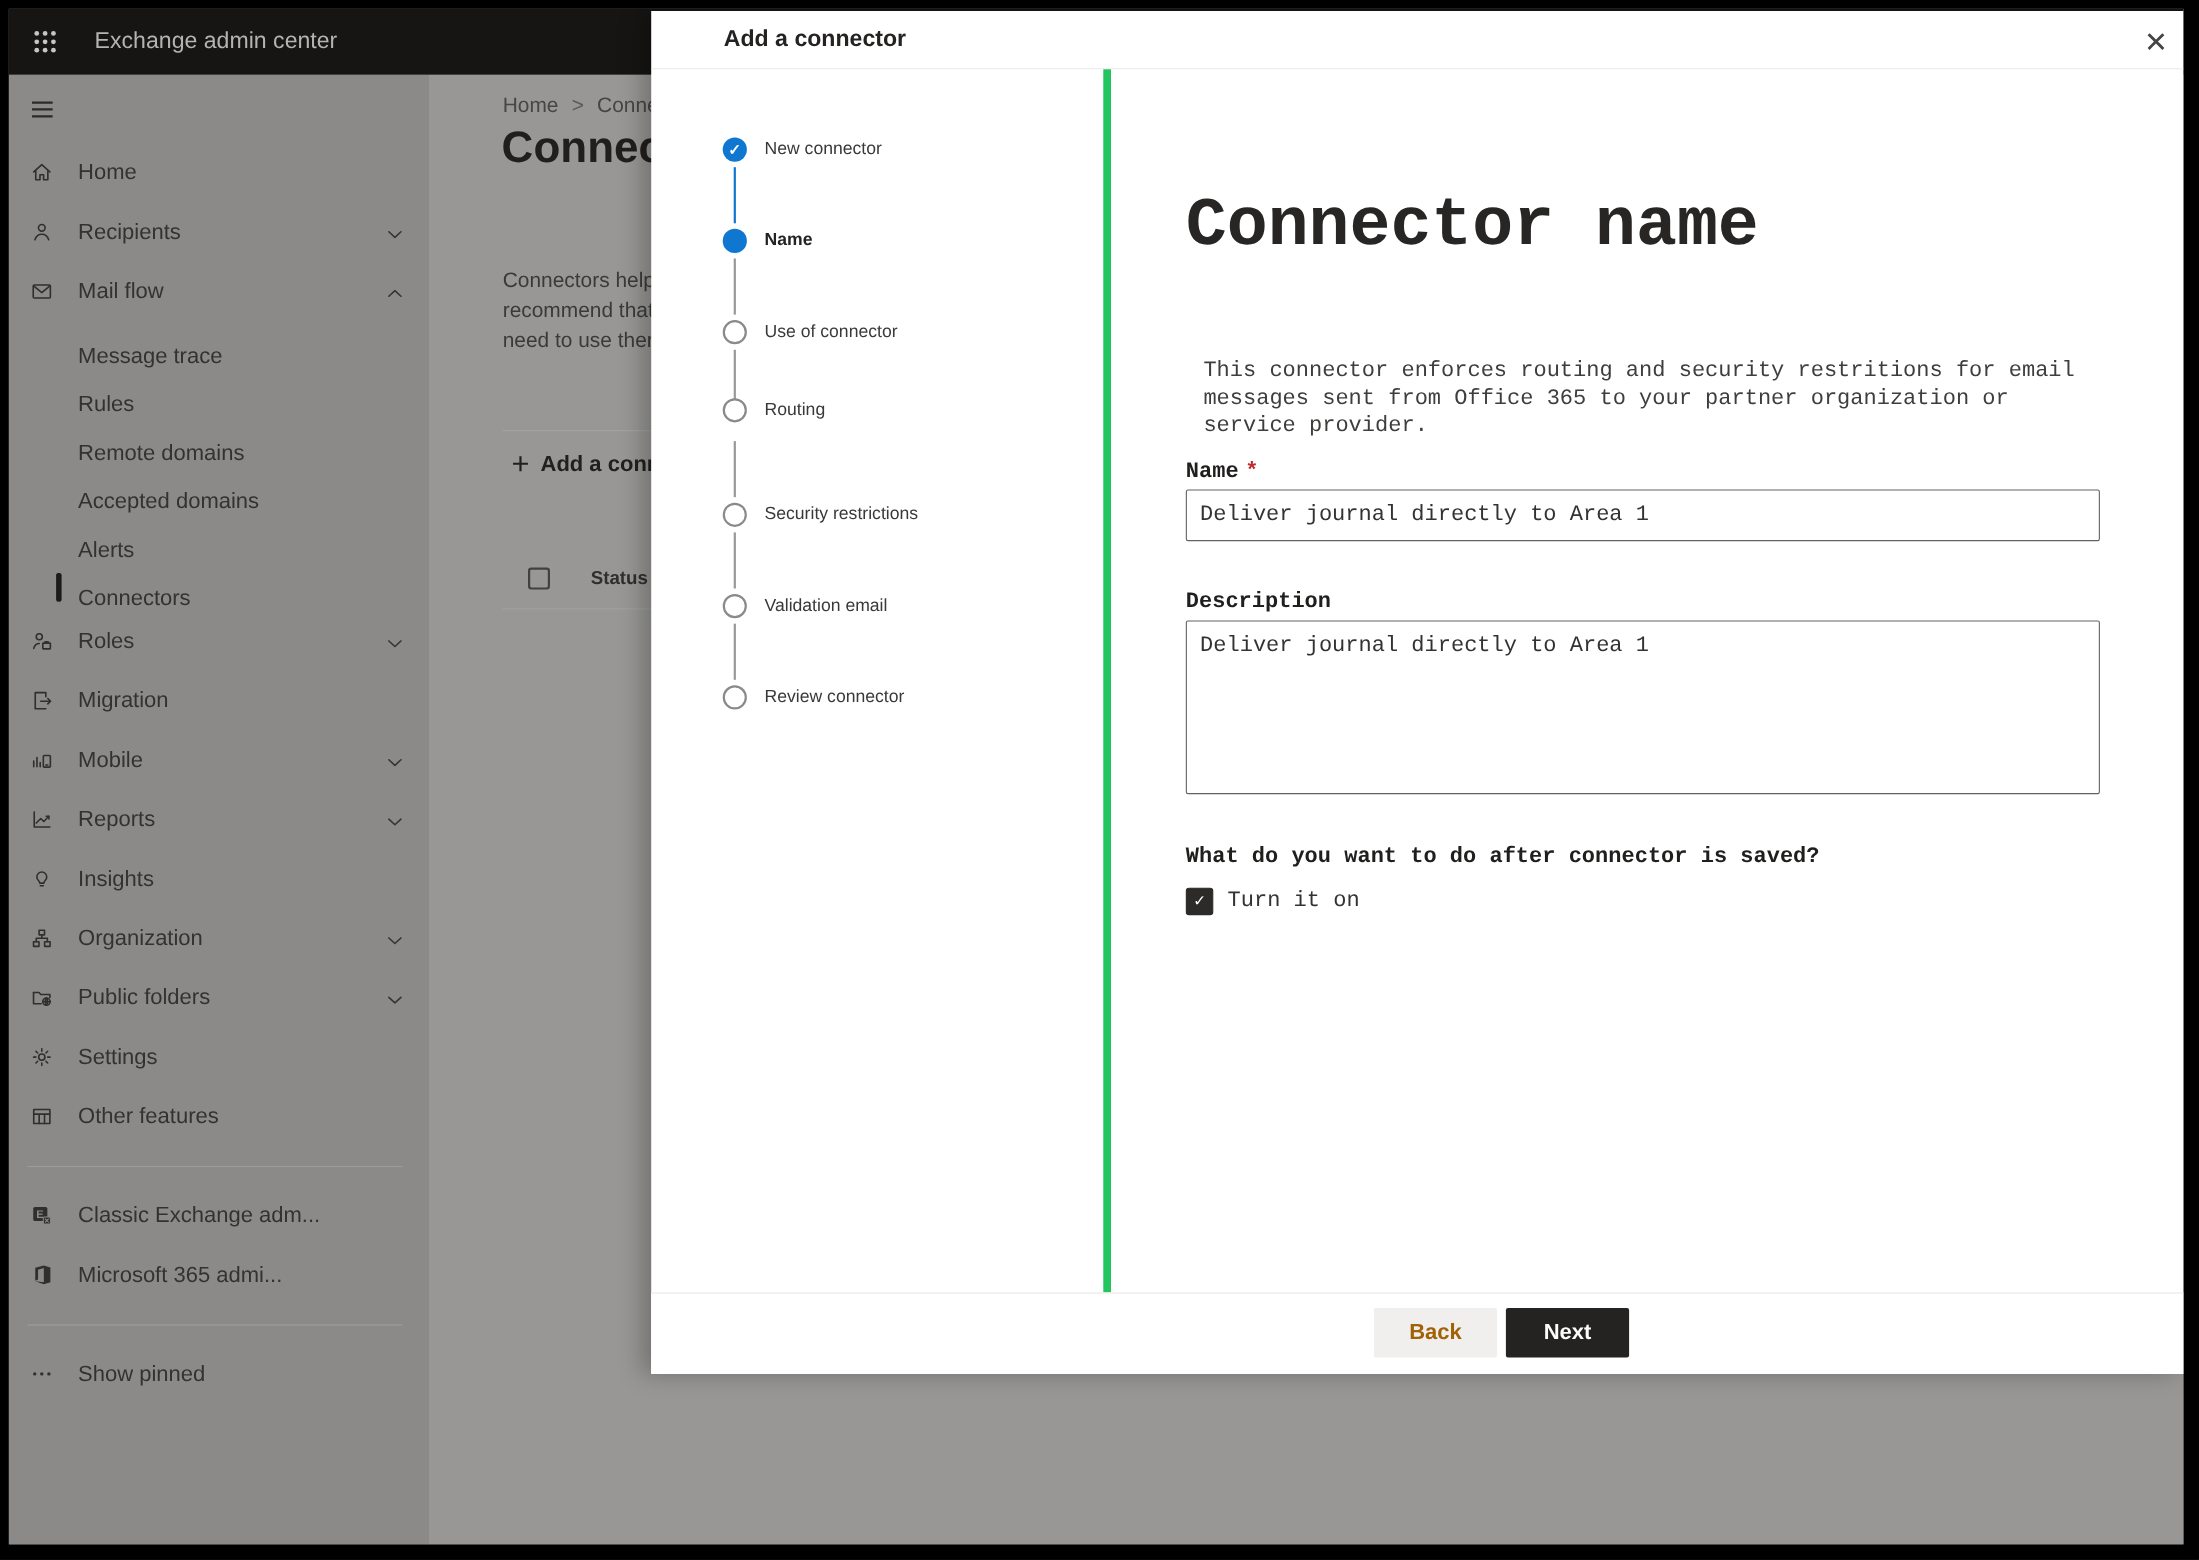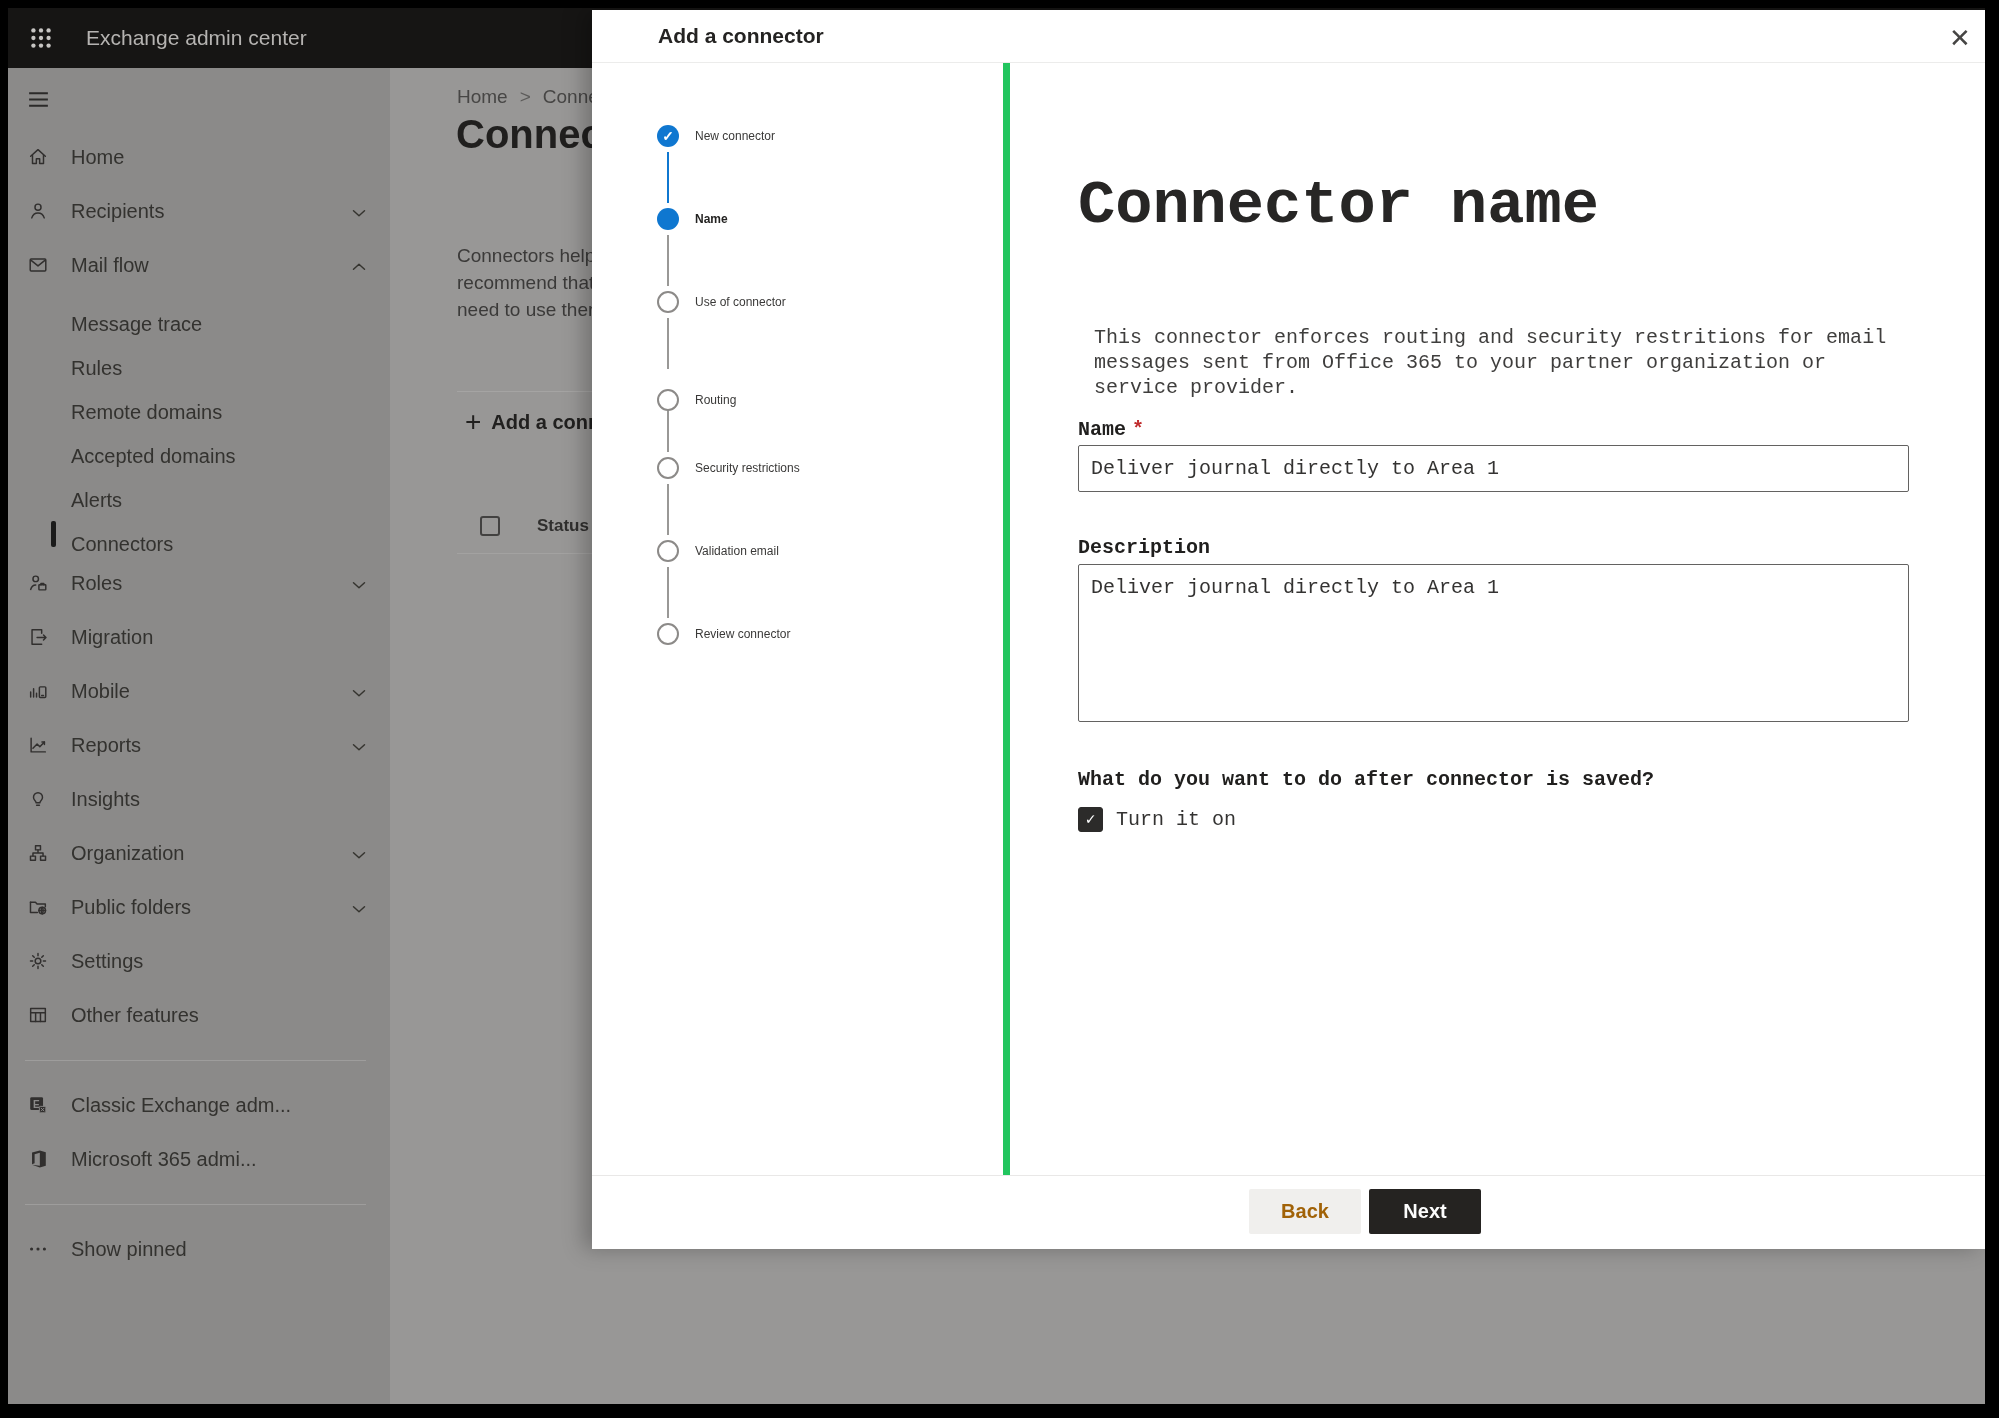--- a/index.html
+++ b/index.html
@@ -67,30 +67,30 @@
              border-left:7px solid #22c55e;font-family:Liberation Mono, monospace; }
   .vline { position:absolute; left:75px; width:2px; height:51px; background:#999896; }
   .vline:nth-child(1){ top:89px;  background:#0f77d0; }
   .vline:nth-child(2){ top:172px; }
   .vline:nth-child(3){ top:255px; }
   .vline:nth-child(4){ top:338px; }
   .vline:nth-child(5){ top:421px; }
   .vline:nth-child(6){ top:504px; }
   .step { position:absolute; left:65px; height:22px; display:flex; align-items:center; }
   .step[data-i="0"]{ top:62px; }  .step[data-i="1"]{ top:145px; }
-  .step[data-i="2"]{ top:228px; } .step[data-i="3"]{ top:326px; }
+  .step[data-i="2"]{ top:228px; } .step[data-i="3"]{ top:299px; }
   .step[data-i="4"]{ top:394px; } .step[data-i="5"]{ top:477px; }
   .step[data-i="6"]{ top:560px; }
   .step-circle { width:22px; height:22px; border-radius:50%; flex:0 0 22px;
                  display:flex; align-items:center; justify-content:center;
                  background:#fff; border:2px solid #8c8a88; }
   .step.done .step-circle, .step.current .step-circle { background:#0f77d0; border:none; }
   .step-circle .tick { display:none; color:#fff; font-size:14px; font-weight:700; line-height:1; }
   .step.done .step-circle .tick { display:block; }
-  .step-label { margin-left:16px; font-size:12px; color:#3a3938; white-space:nowrap; }
+  .step-label { margin-left:16px; font-size:16px; color:#3a3938; white-space:nowrap; }
   .step.current .step-label { font-weight:700; color:#242322; }
 
   
   .content-heading { position:absolute; left:68px; top:110px; font-size:62px;
                      line-height:66px; font-weight:700; color:#272625; white-space:nowrap; }
   .content-desc { position:absolute; left:68px; top:262px; width:822px;
                   font-size:20px; line-height:25px; color:#3f3e3d;margin-left:16px; }
   .field-label { position:absolute; left:68px; font-size:20px; font-weight:700; color:#201f1e; }
   .field-label .req { color:#c02b2c; margin-left:6px; }
   .name-label { top:355px; }

